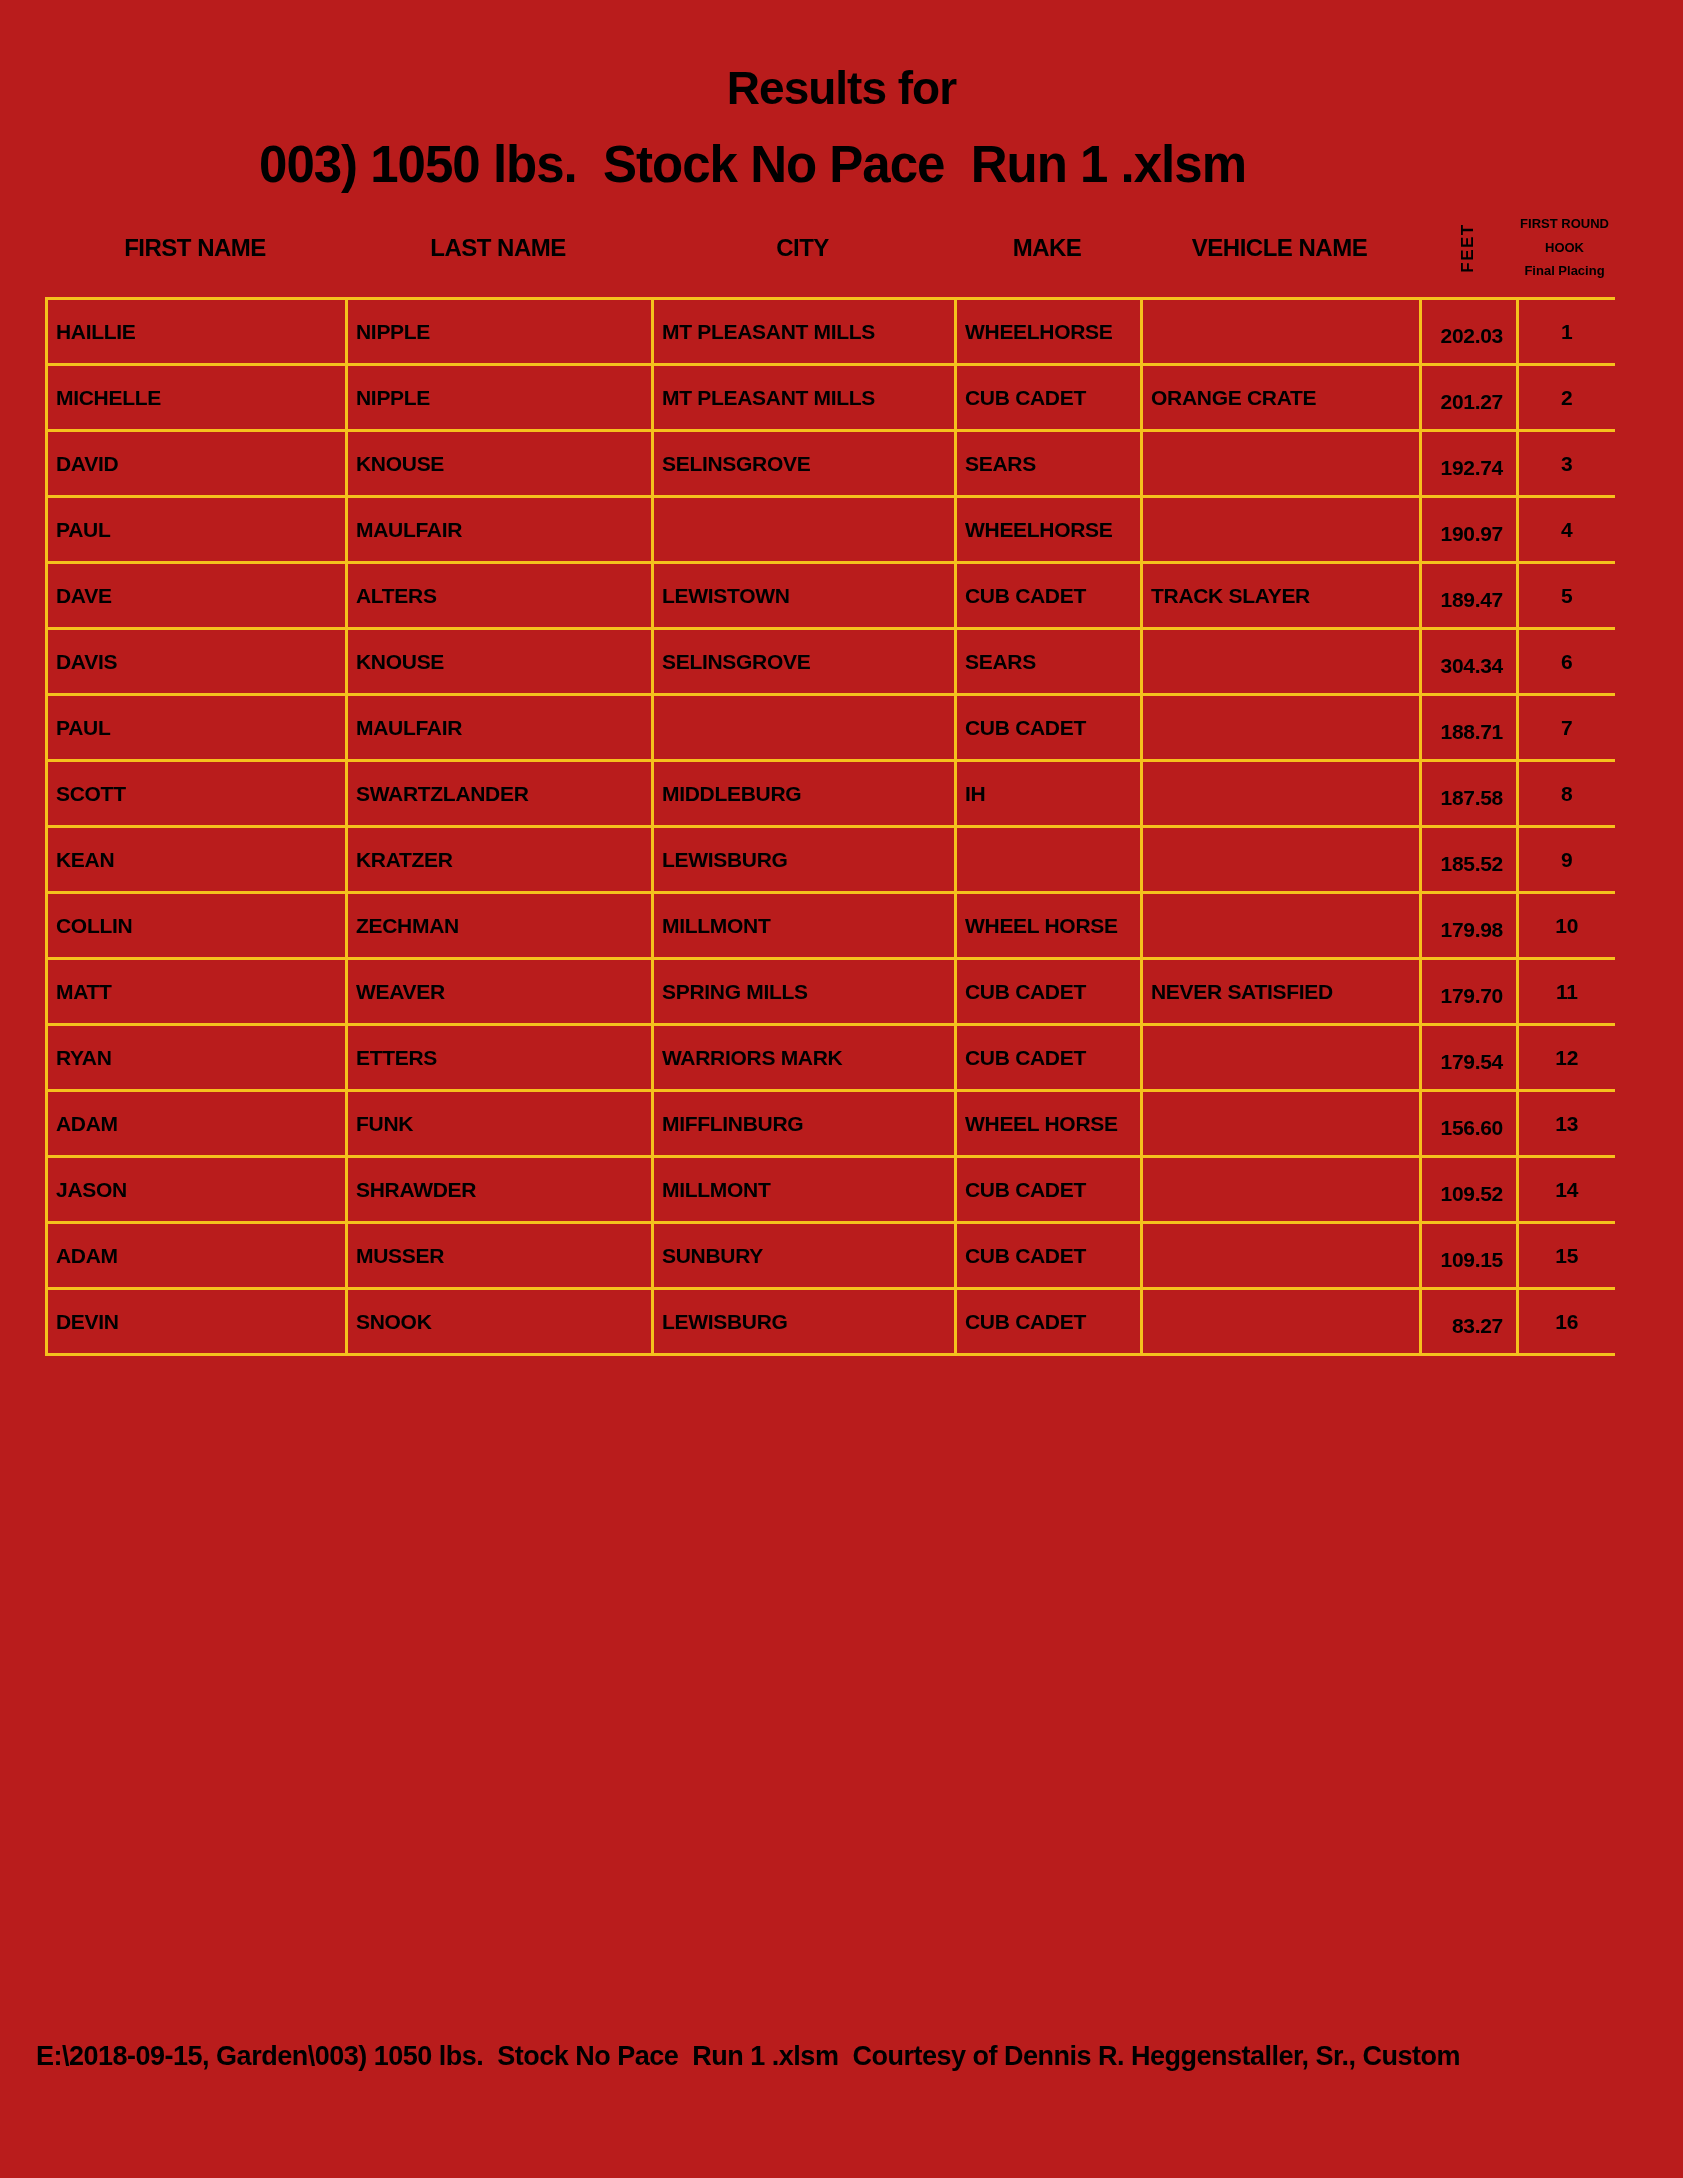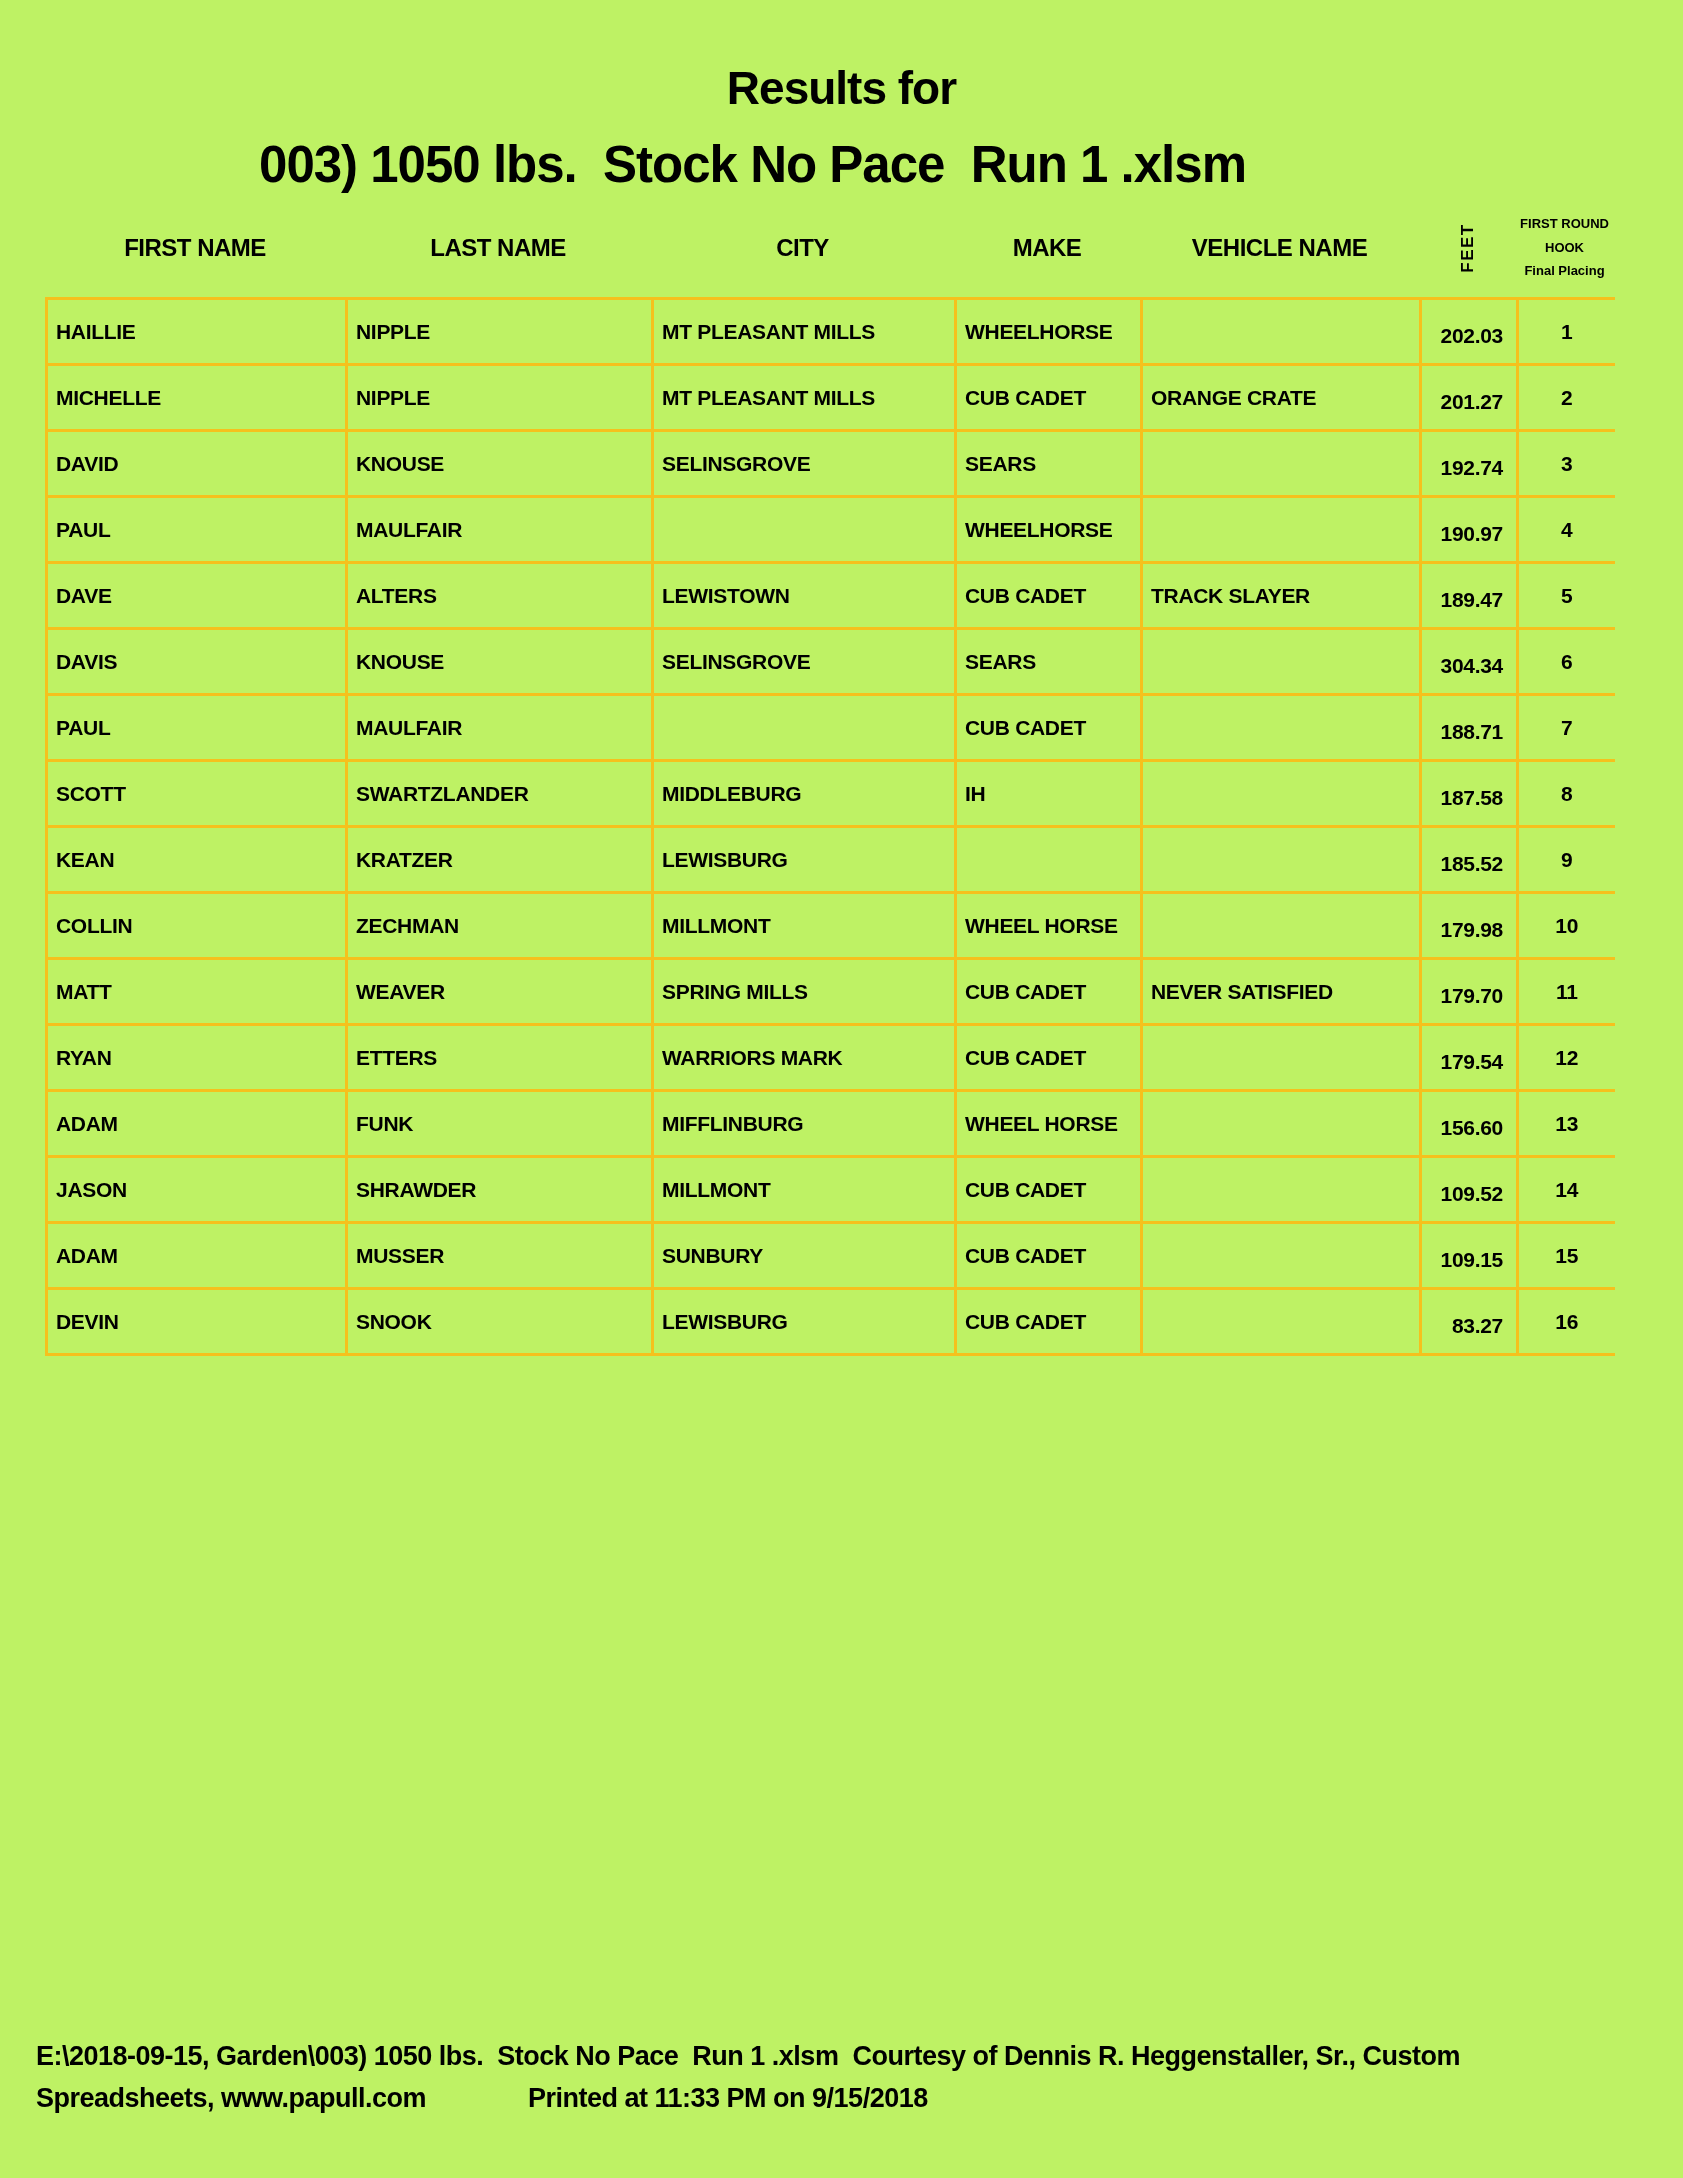--- a/index.html
+++ b/index.html
@@ -1,20 +1,20 @@
 <!DOCTYPE html>
 <html style="--border-color: #F5C11D;"><head>
 <meta charset="utf-8">
 <style>
   html, body { margin: 0; padding: 0; background: #ffffff; }
   .sheet {
     position: relative;
     width: 1683px;
     height: 2178px;
-    background: #bef264;
+    background: #b91c1c;
     color: #000000;
     font-family: "Liberation Sans", sans-serif;
     overflow: hidden;
   }
   .title1 {
     position: absolute;
     top: 61px; left: 0;
     width: 1683px;
     text-align: center;
     font-size: 46px;
@@ -299,19 +299,15 @@
       <td class="c-city">LEWISBURG</td>
       <td class="c-make">CUB CADET</td>
       <td class="c-vehicle"></td>
       <td class="c-feet">83.27</td>
       <td class="c-placing">16</td>
     </tr>
       </tbody>
   </table>
 
   <div class="footer-line1">E:\2018-09-15, Garden\003) 1050 lbs.  Stock No Pace  Run 1 .xlsm  Courtesy of Dennis R. Heggenstaller, Sr., Custom</div>
-  <div class="footer-line2">
-    <span class="f2-left">Spreadsheets, www.papull.com</span>
-    <span class="f2-right">Printed at 11:33 PM on 9/15/2018</span>
-  </div>
 
 </div>
 
 
 </body></html>

